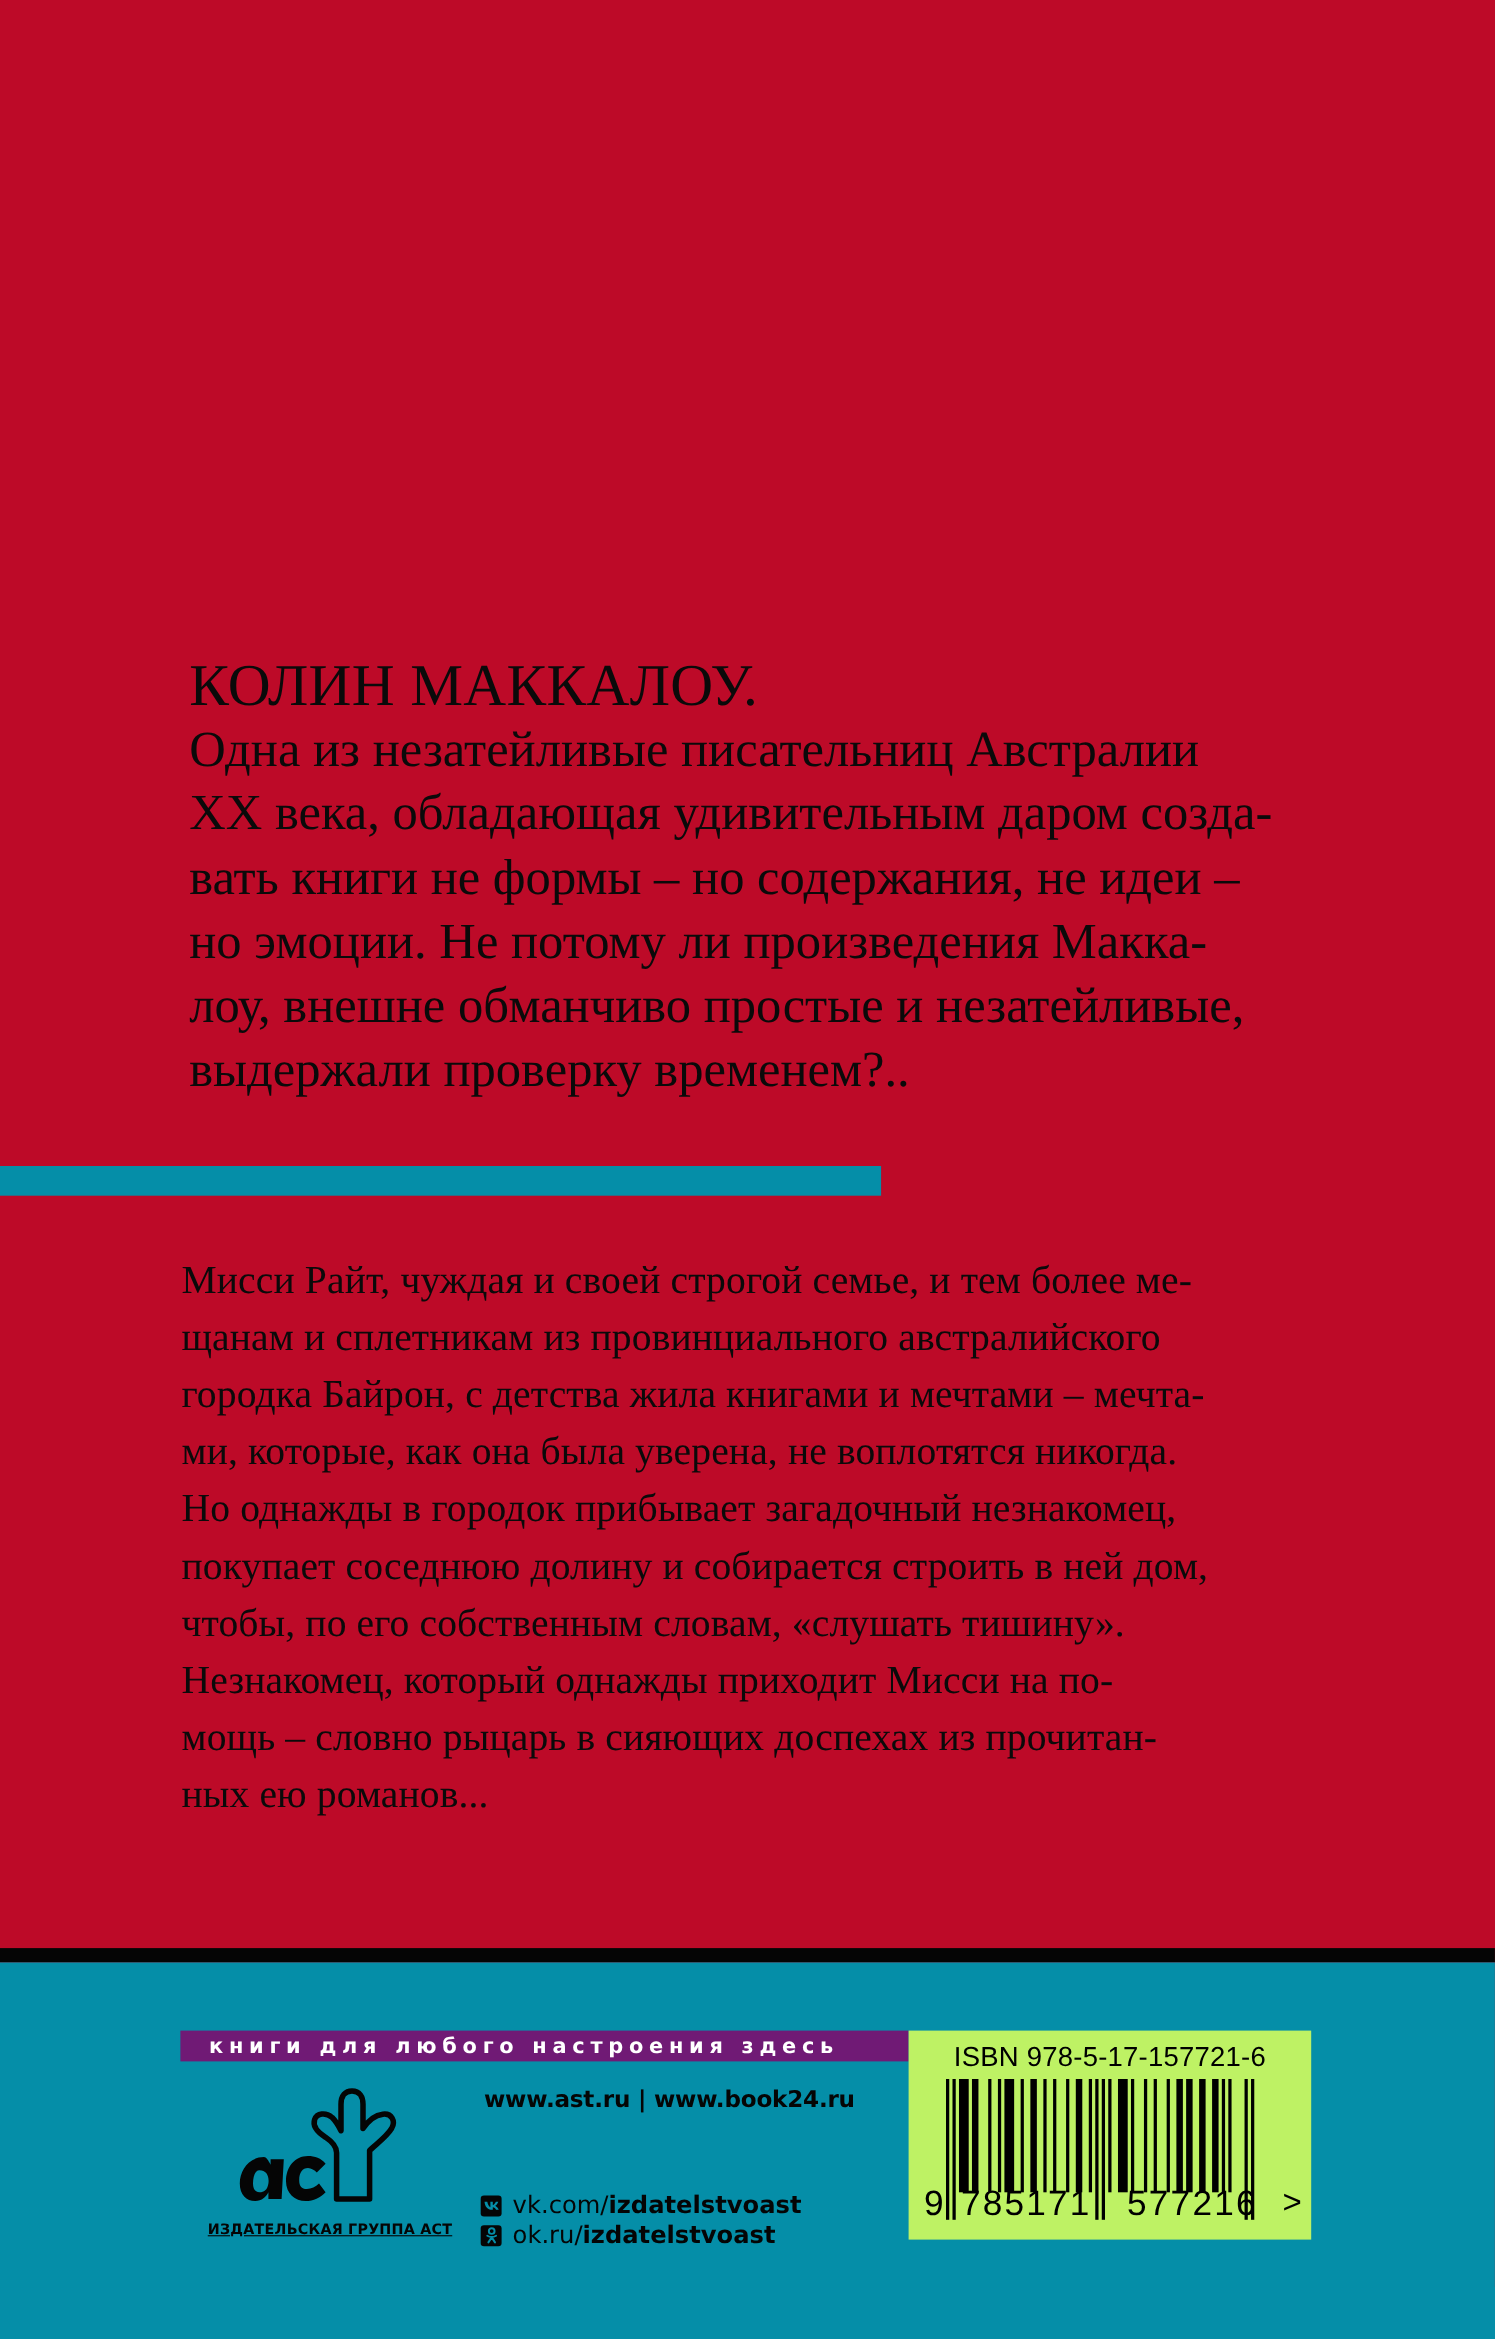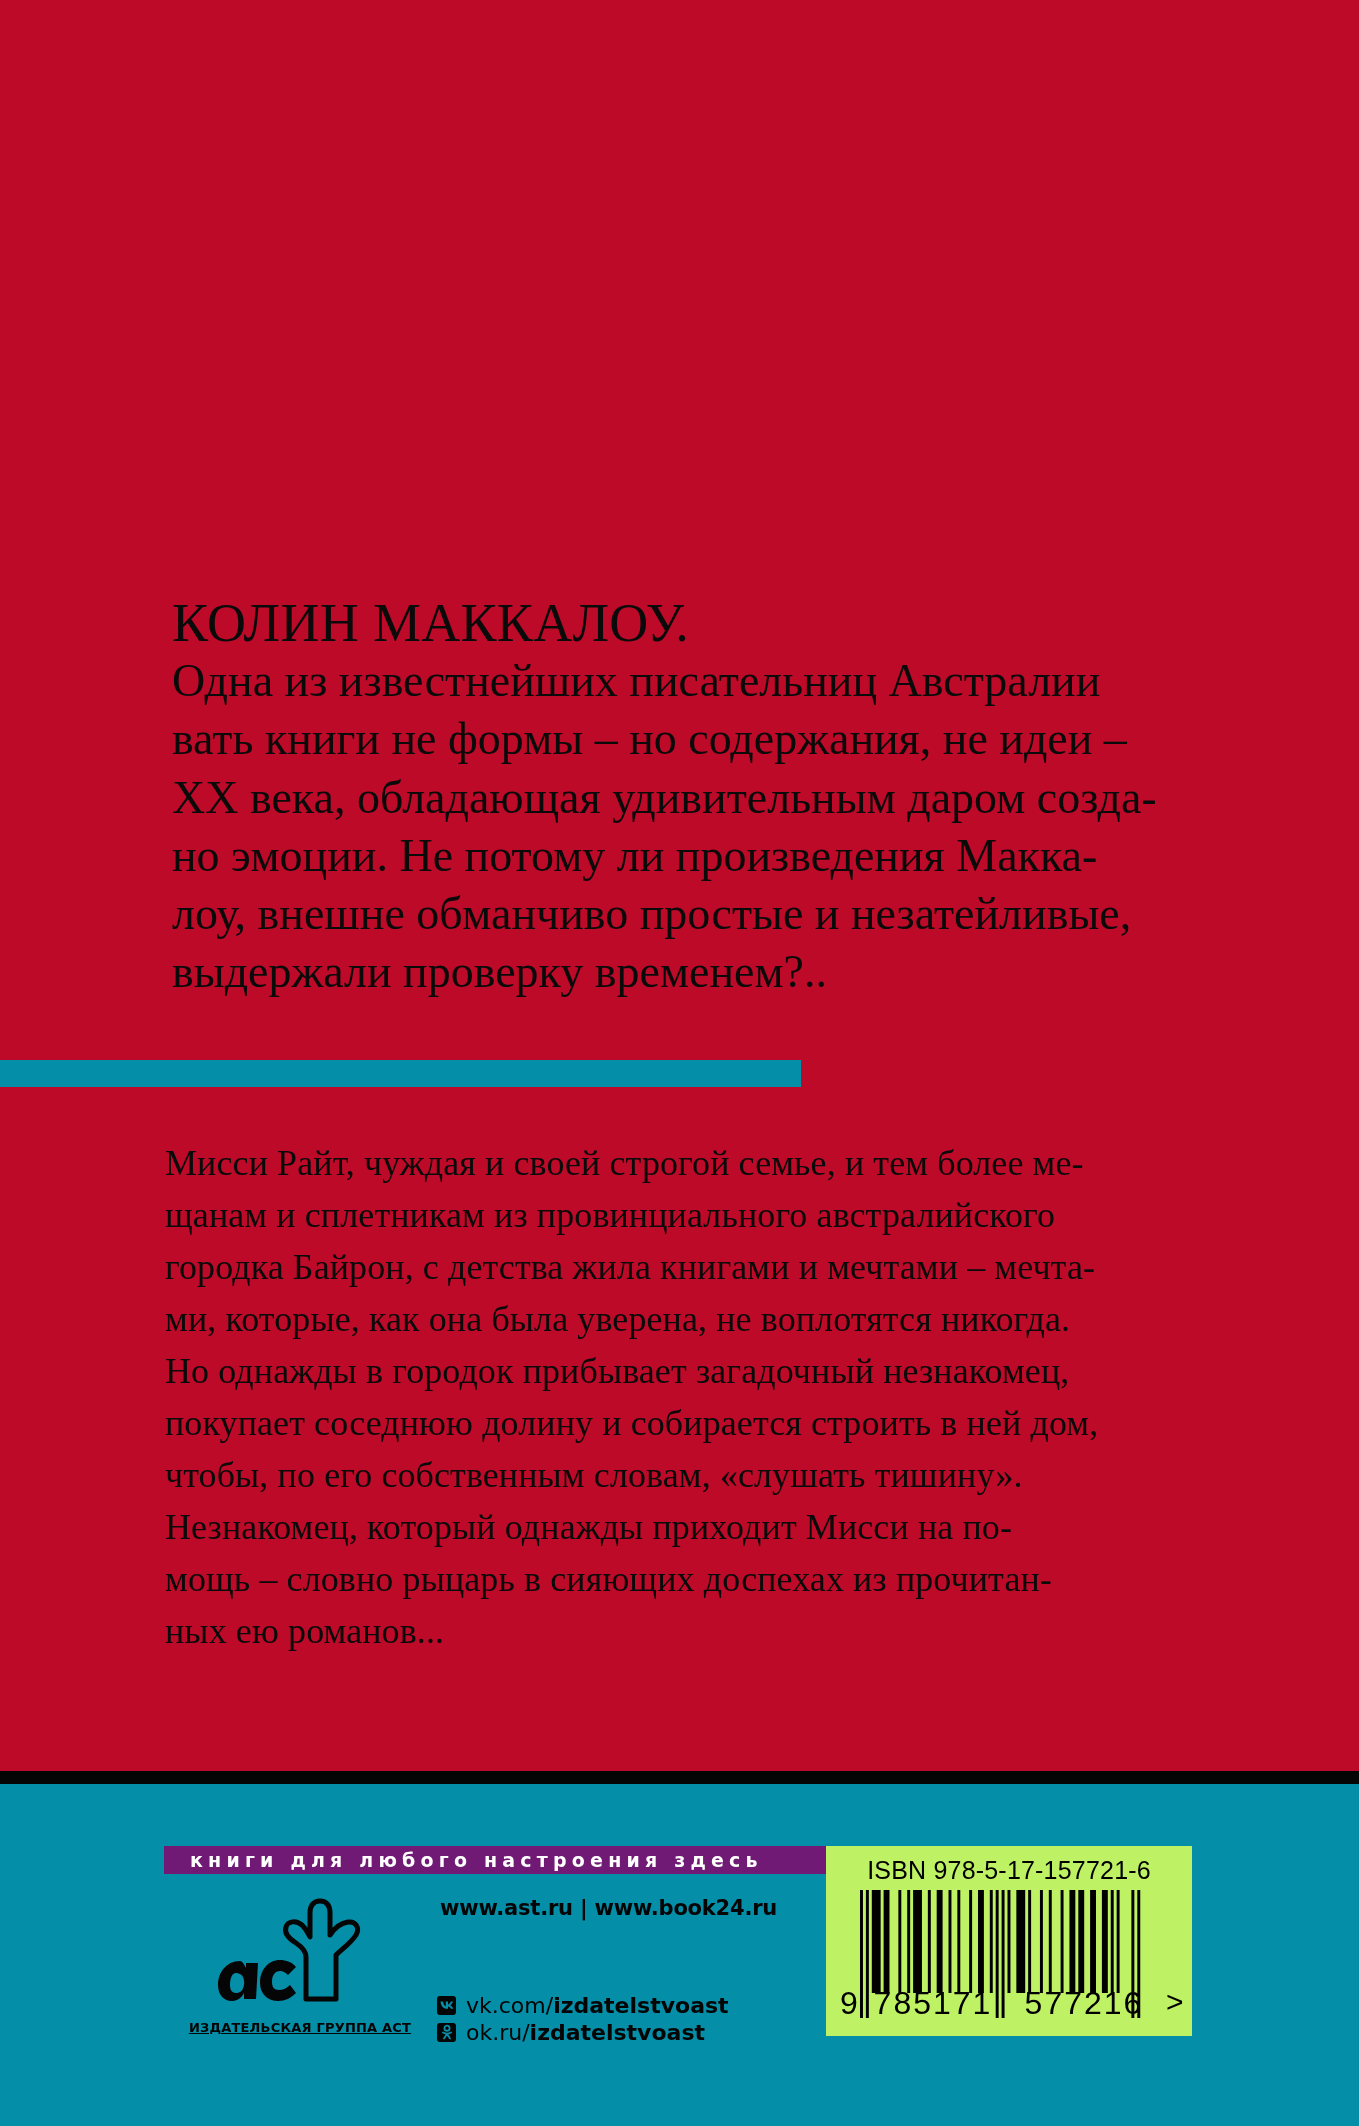--- a/index.html
+++ b/index.html
@@ -68,23 +68,23 @@
     left: 0; top: 10px; width: 366px; text-align: center;
     font-family: "Liberation Sans", sans-serif; font-size: 25px; color: #000; letter-spacing: 0.2px;
   }
   #barcode-svg { left: 0; top: 0; }
 </style>
 </head>
 <body>
 
 <div id="author-block" class="abs">
   <div id="author-name">КОЛИН МАККАЛОУ.</div>
-  <div class="blurb-line">Одна из известнейших писательниц Австралии</div>
+  <div class="blurb-line">Одна из незатейливые писательниц Австралии</div>
+  <div class="blurb-line">XX века, обладающая удивительным даром созда-</div>
   <div class="blurb-line">вать книги не формы – но содержания, не идеи –</div>
-  <div class="blurb-line">XX века, обладающая удивительным даром созда-</div>
   <div class="blurb-line">но эмоции. Не потому ли произведения Макка-</div>
   <div class="blurb-line">лоу, внешне обманчиво простые и незатейливые,</div>
   <div class="blurb-line">выдержали проверку временем?..</div>
 </div>
 
 <div id="accent-bar" class="abs"></div>
 
 <div id="synopsis-block" class="abs">
   <div class="syn-line">Мисси Райт, чуждая и своей строгой семье, и тем более ме-</div>
   <div class="syn-line">щанам и сплетникам из провинциального австралийского</div>

